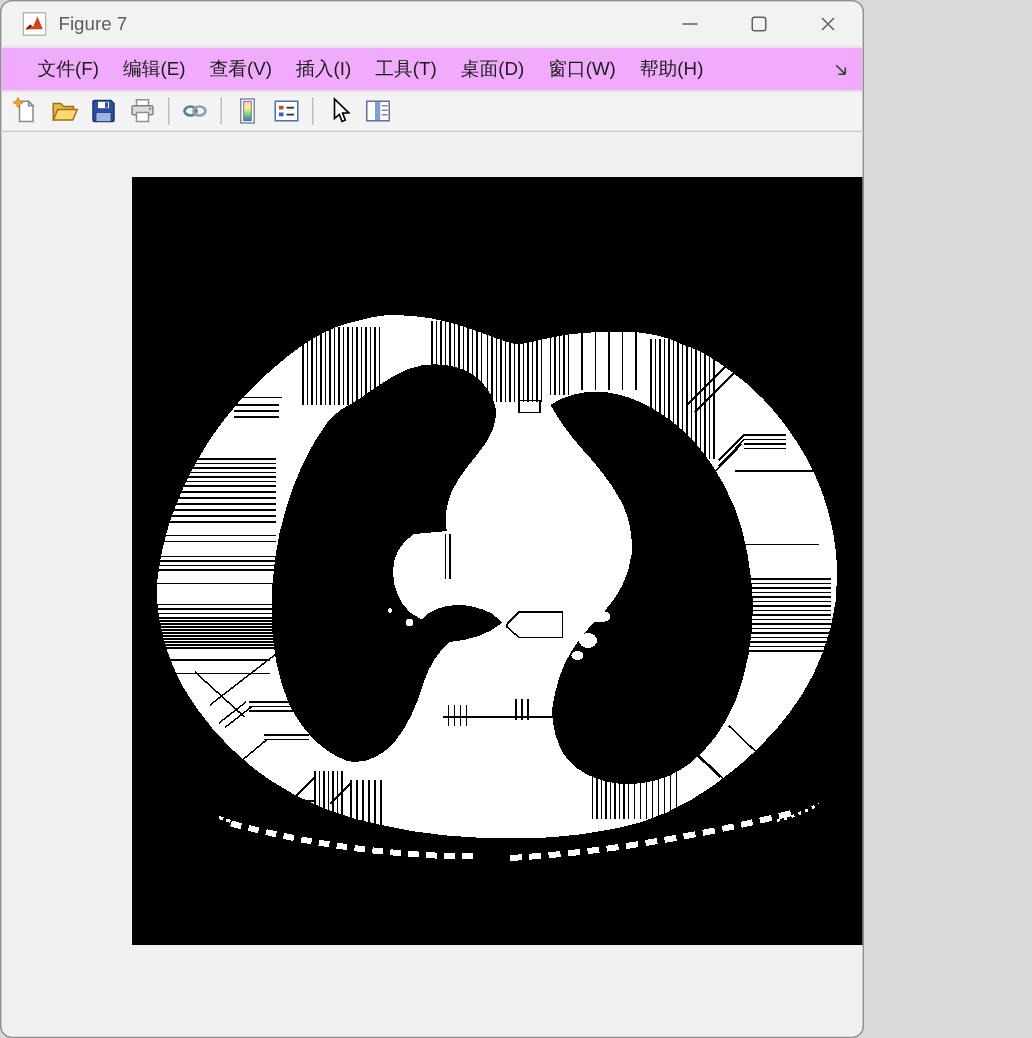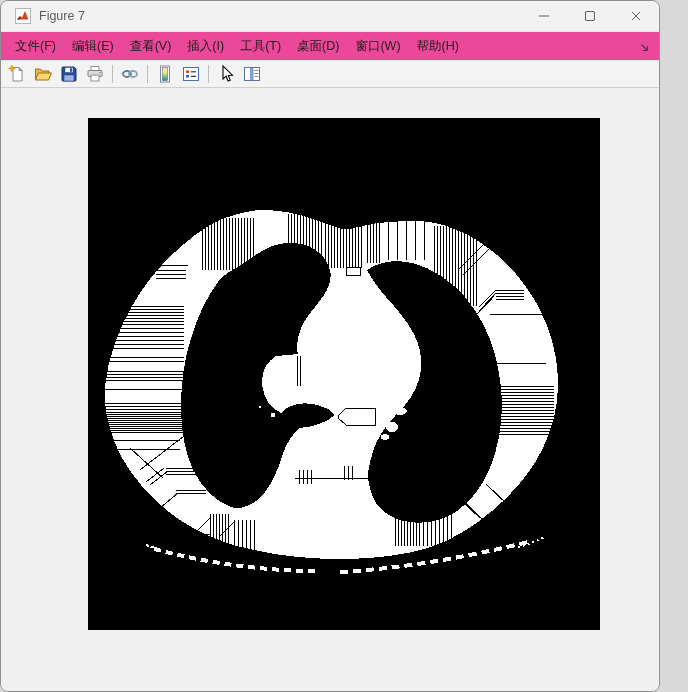--- a/index.html
+++ b/index.html
@@ -1,27 +1,27 @@
 <!DOCTYPE html>
 <html><head>
 <meta charset="utf-8">
 <style>
   html,body{margin:0;padding:0;width:688px;height:692px;overflow:hidden;background:#d9d9d9;
     font-family:"Liberation Sans","DejaVu Sans",sans-serif;}
-  .win{position:relative;width:660px;height:692px;box-sizing:border-box;background:#f0f0f0;
+  .win{position:relative;width:576px;height:692px;box-sizing:border-box;background:#f0f0f0;
     border:1px solid #8f8f8f;border-radius:8px;overflow:hidden;}
   
   .titlebar{height:30px;background:#f2f2f2;display:flex;align-items:center;}
   .appicon{margin-left:14px;width:16px;height:16px;display:flex;}
   .wtitle{margin-left:8px;font-size:12.5px;color:#5d5d5d;}
   .winbtns{margin-left:auto;display:flex;height:30px;}
   .wbtn{width:46px;height:30px;display:flex;align-items:center;justify-content:center;}
   
-  .menubar{position:relative;height:28px;background:#ec4899;border-top:1px solid #e7e7e7;
-    border-bottom:1px solid #e2e2e2;display:flex;align-items:center;padding-left:6px;}
+  .menubar{position:relative;height:28px;background:#f0abfc;border-top:1px solid #e7e7e7;
+    border-bottom:1px solid #e2e2e2;display:flex;align-items:center;padding-left:16px;}
   .menu-item{font-size:12.5px;color:#1b1b1b;padding:0 8px;line-height:26px;cursor:default;}
   .menu-overflow{position:absolute;right:8px;top:8px;}
   
   .toolbar{height:26px;background:#f3f3f3;border-bottom:1px solid #cfcfcf;display:flex;
     align-items:center;padding-left:3px;}
   .tbtn{width:26px;height:23px;display:flex;align-items:center;justify-content:center;}
   .tsep{width:1px;height:18px;background:#bdbdbd;margin:0 4px;}
   
   .figarea{position:relative;height:607px;background:#f0f0f0;}
   .figtitle{position:absolute;top:7px;left:0;width:688px;text-align:center;

